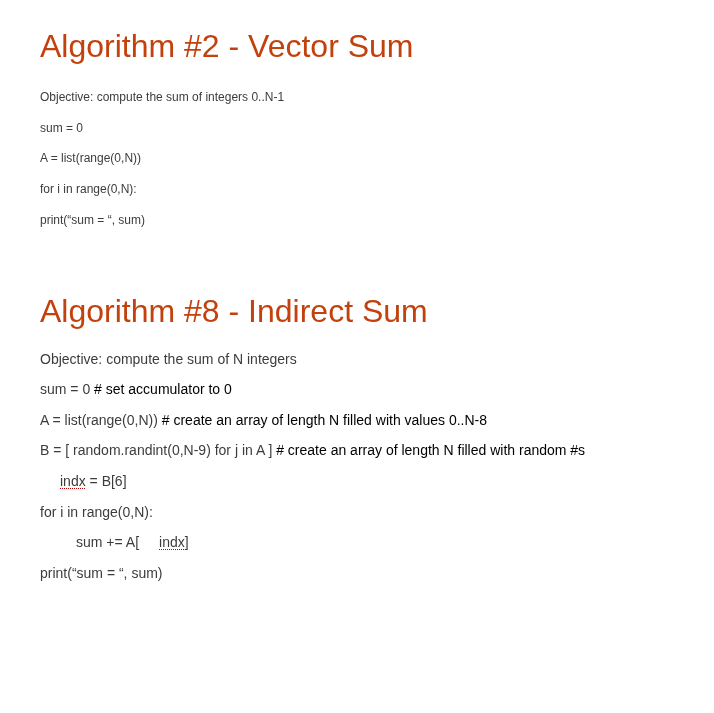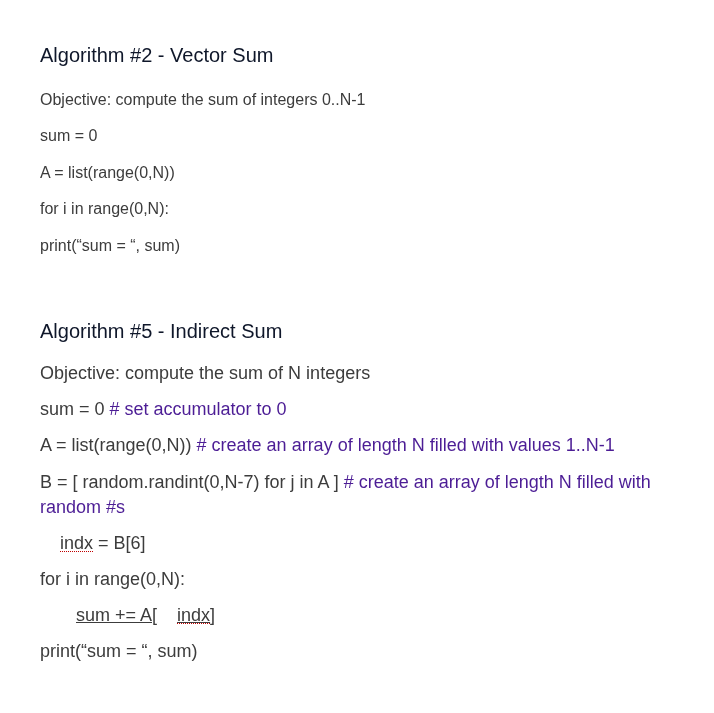--- a/index.html
+++ b/index.html
@@ -10,91 +10,89 @@
     body {
       font-family: Arial, Helvetica, sans-serif;
       background: #ffffff;
       color: #3c3c3c;
       padding: 24px 40px;
       width: 714px;
       font-size: 18px;
       line-height: 1.4;
     }
     .section-title {
-      font-size: 20px;
+      font-size: 32px;
       font-weight: 400;
-      color: #0f172a;
+      color: #c2410c;
       margin-bottom: 20px;
-      margin-top: 17px;
     }
     .objective {
       margin-bottom: 14px;
     }
     .codeline {
       margin-bottom: 14px;
     }
     .indent {
       padding-left: 40px;
     }
     .comment {
-      color: #4c1d95;
+      color: #000000;
       text-align: right;
     }
     .spell-err {
       text-decoration: underline dotted #c00000;
       text-decoration-thickness: 1px;
       text-underline-offset: 2px;
       margin-left: 20px;
     }
     .algo2 .codeline,
     .algo2 .objective {
-      font-size: 16px;
+      font-size: 12px;
     }
     .algo3 {
       margin-top: 60px;
     }
     .algo3 .section-title {
       margin-bottom: 16px;
     }
     .algo3 .objective,
     .algo3 .codeline {
-      font-size: 18px;
+      font-size: 14px;
       margin-bottom: 11px;
     }
     .algo3 .indent {
       padding-left: 36px;
-      text-decoration: underline;
     }
   </style>
 </head>
 <body>
 
 <div class="algo2">
   <h2 class="section-title">Algorithm #2 - Vector Sum</h2>
   <div class="objective">Objective: compute the sum of integers 0..N-1</div>
   <div class="codeline">sum = 0</div>
   <div class="codeline">A = list(range(0,N))</div>
   <div class="codeline">for i in range(0,N):</div>
   <div class="codeline">print(“sum = “, sum)</div>
 </div>
 
 <div class="algo3">
-  <h2 class="section-title">Algorithm #5 - Indirect Sum</h2>
+  <h2 class="section-title">Algorithm #8 - Indirect Sum</h2>
   <div class="objective">Objective: compute the sum of N integers</div>
 
   <div class="codeline">
     <span>sum = 0   </span><span class="comment"># set accumulator to 0</span>
   </div>
 
   <div class="codeline">
-    <span>A = list(range(0,N))  </span><span class="comment"># create an array of length N filled with values 1..N-1</span>
+    <span>A = list(range(0,N))  </span><span class="comment"># create an array of length N filled with values 0..N-8</span>
   </div>
 
   <div class="codeline">
-    <span>B = [ random.randint(0,N-7) for j in A ] </span><span class="comment"># create an array of length N filled with random #s</span>
+    <span>B = [ random.randint(0,N-9) for j in A ] </span><span class="comment"># create an array of length N filled with random #s</span>
   </div>
 
   <div class="codeline">
     <span class="spell-err">indx</span><span> = B[6]</span>
   </div>
 
   <div class="codeline">for i in range(0,N):</div>
 
   <div class="codeline indent">
     <span>sum += A[</span><span class="spell-err">indx</span><span>]</span>

